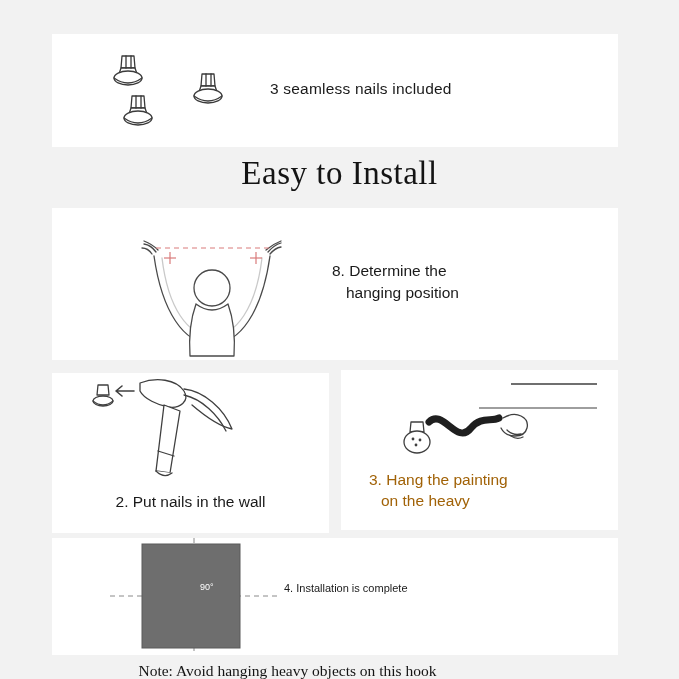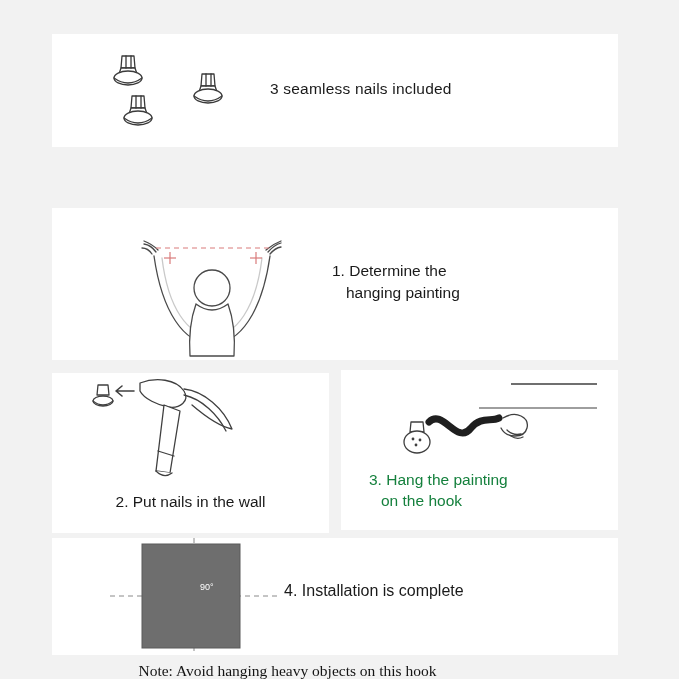--- a/index.html
+++ b/index.html
@@ -116,21 +116,21 @@
     left: 341px;
     top: 360px;
     width: 277px;
     height: 160px;
   }
   #step3-card .step-text {
     position: absolute;
     left: 28px;
     bottom: 18px;
     font-size: 15.5px;
-    color: #15803d;
+    color: #a16207;
     line-height: 1.4;
   }
   .hang-art {
     position: absolute;
     left: 30px;
     top: 4px;
     width: 230px;
     height: 102px;
   }
 
@@ -138,21 +138,21 @@
   #step4-card {
     left: 52px;
     top: 528px;
     width: 566px;
     height: 117px;
   }
   #step4-card .step-text {
     position: absolute;
     left: 232px;
     top: 44px;
-    font-size: 16px;
+    font-size: 11px;
     color: #1a1a1a;
   }
   .frame-art {
     position: absolute;
     left: 58px;
     top: 0px;
     width: 168px;
     height: 117px;
   }
 
@@ -206,20 +206,21 @@
             <ellipse cx="24" cy="24" rx="14" ry="7" fill="#ffffff"></ellipse>
             <path d="M10 24 q14 10 28 0" fill="#ffffff"></path>
             <path d="M22 2 L22 14 M27 2 L27 14"></path>
           </g>
         </g>
       </svg>
     </div>
     <div class="caption">3 seamless nails included</div>
   </div>
 
+  <div id="heading">Easy to Install</div>
 
   <div class="card" id="step1-card">
     <div class="person-art">
       <svg viewBox="0 0 240 144" width="240" height="144">
         <g fill="none" stroke="#4a4a4a" stroke-width="1.3" stroke-linecap="round" stroke-linejoin="round">
 
           <path d="M60 38 q-4 -6 -10 -6 M64 36 q-5 -7 -12 -8 M66 34 q-6 -6 -14 -9"></path>
           <path d="M62 40 C 70 96, 92 128, 120 128 C 148 128, 170 96, 178 40" stroke="#4a4a4a" fill="none"></path>
           <path d="M70 42 C 76 92, 96 120, 120 120 C 144 120, 164 92, 170 42" stroke="#c9c9c9" fill="none"></path>
 
@@ -237,22 +238,22 @@
           <line x1="78" y1="36" x2="78" y2="48"></line>
         </g>
 
         <g stroke="#d97b7b" stroke-width="1.2">
           <line x1="158" y1="42" x2="170" y2="42"></line>
           <line x1="164" y1="36" x2="164" y2="48"></line>
         </g>
       </svg>
     </div>
     <div class="step-text">
-      <div>1. Determine the</div>
-      <div style="padding-left:14px">hanging painting</div>
+      <div>8. Determine the</div>
+      <div style="padding-left:14px">hanging position</div>
     </div>
   </div>
 
   <div class="card" id="step2-card">
     <div class="hammer-art">
       <svg viewBox="0 0 240 112" width="240" height="112">
         <g fill="none" stroke="#3f3f3f" stroke-width="1.3" stroke-linecap="round" stroke-linejoin="round">
 
           <g transform="translate(16,6)">
             <path d="M10 2 L20 2 L21 12 L9 12 Z" fill="#ffffff"></path>
@@ -293,21 +294,21 @@
             <circle cx="15" cy="23" r="1.4" fill="#3f3f3f" stroke="none"></circle>
           </g>
 
           <path d="M132 44 q10 -6 18 -2 q8 4 6 12 q-2 8 -12 8 q-10 0 -14 -8" fill="#ffffff"></path>
           <path d="M136 56 q6 6 14 4 M140 62 q6 4 12 1"></path>
         </g>
       </svg>
     </div>
     <div class="step-text">
       <div>3. Hang the painting</div>
-      <div style="padding-left:12px">on the hook</div>
+      <div style="padding-left:12px">on the heavy</div>
     </div>
   </div>
 
   <div class="card" id="step4-card">
     <div class="frame-art">
       <svg viewBox="0 0 168 117" width="168" height="117">
 
         <line x1="84" y1="0" x2="84" y2="117" stroke="#8a8a8a" stroke-width="1" stroke-dasharray="5,4"></line>
 
         <line x1="0" y1="58" x2="168" y2="58" stroke="#8a8a8a" stroke-width="1" stroke-dasharray="5,4"></line>

